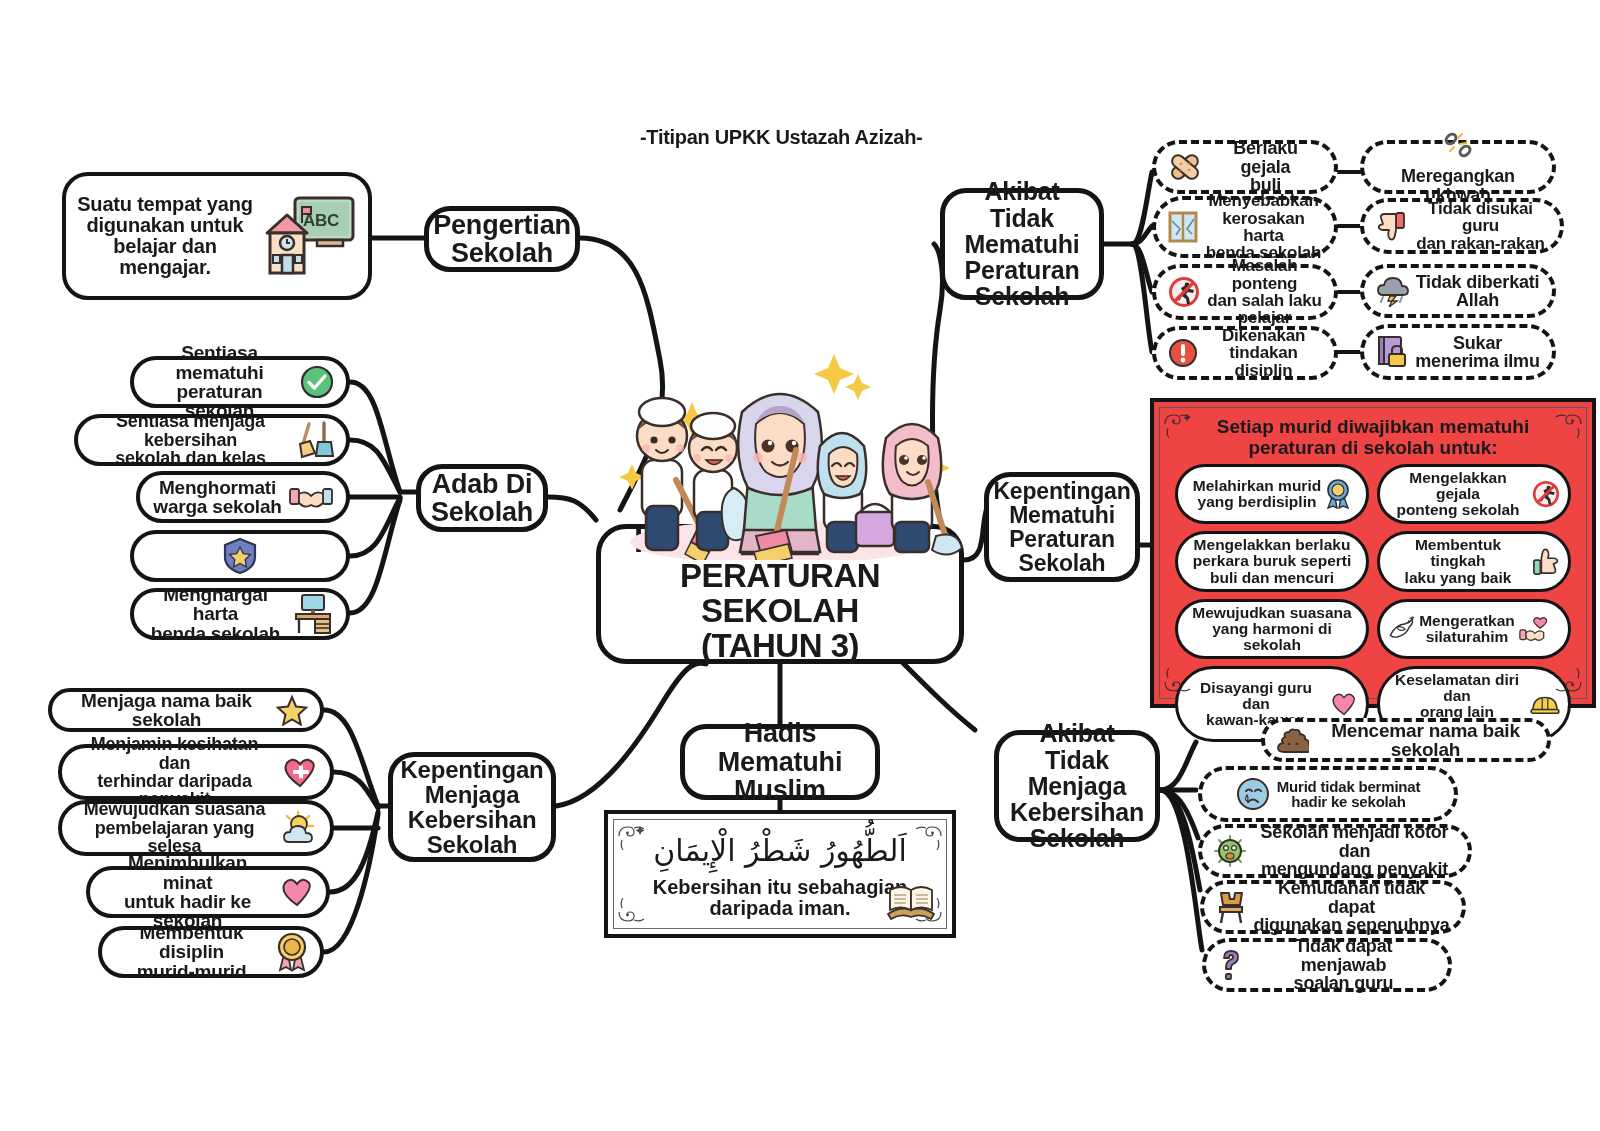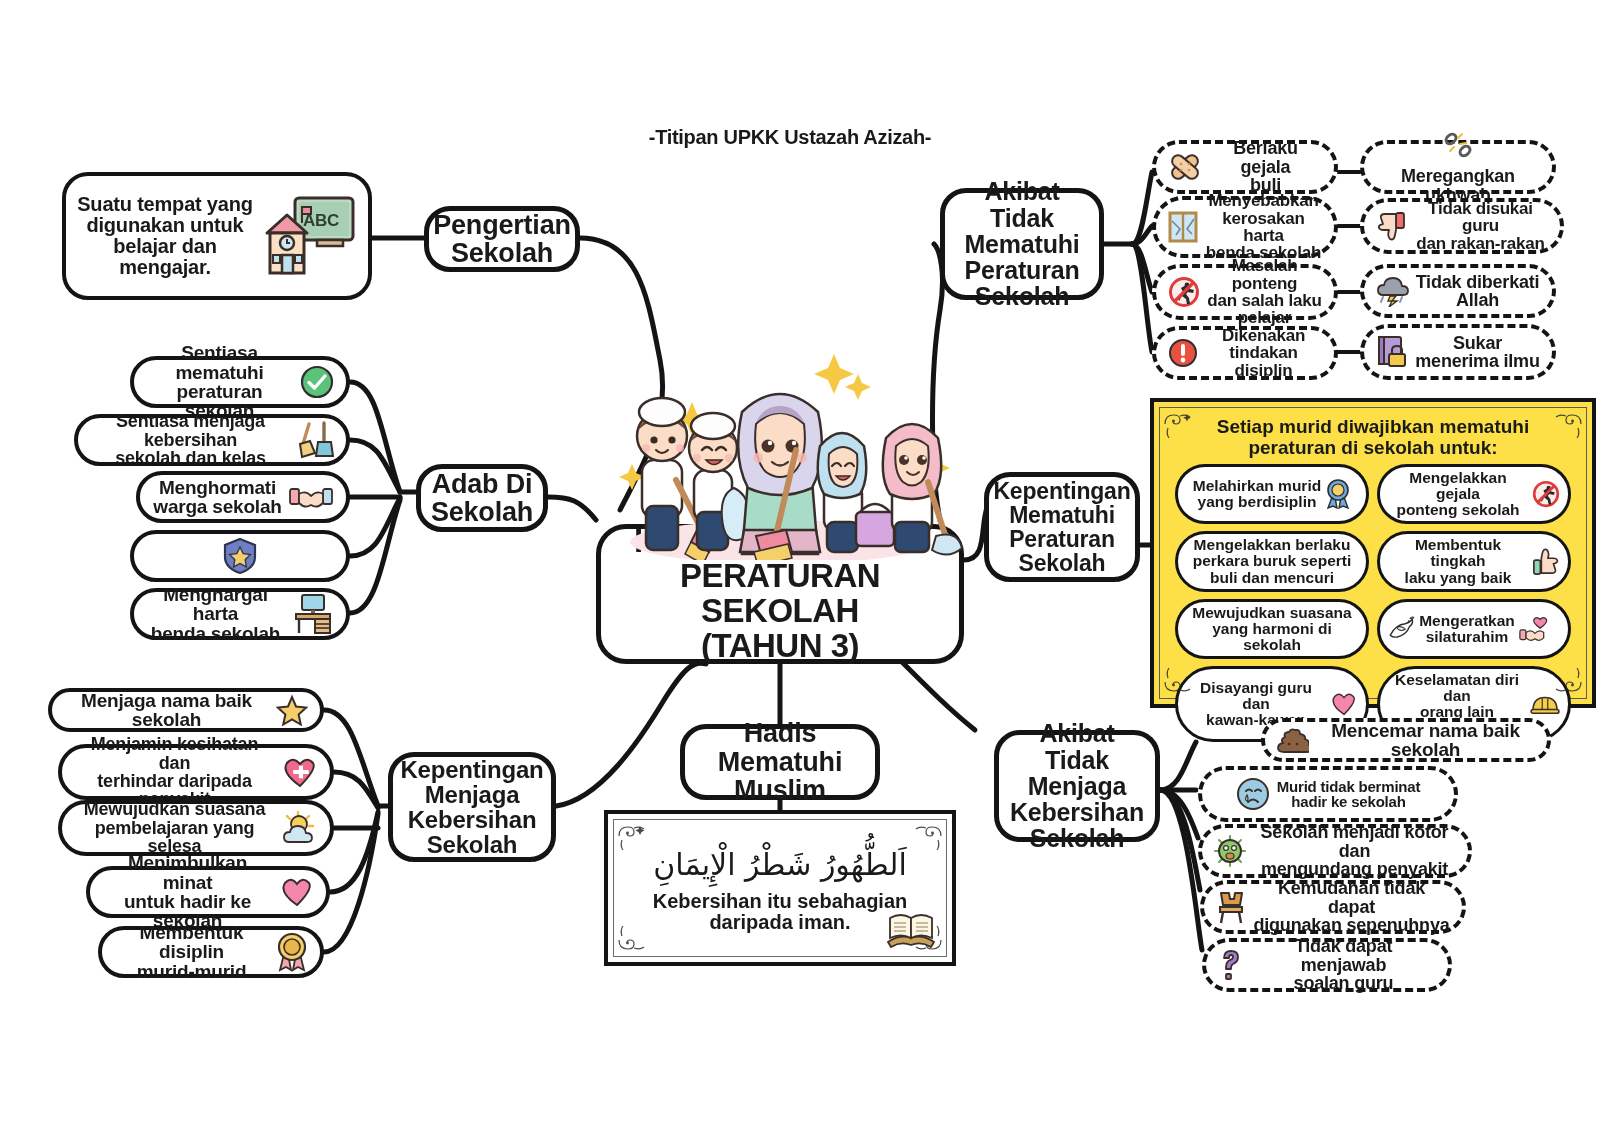--- a/index.html
+++ b/index.html
@@ -95,21 +95,21 @@
     width: 368px; height: 230px;
     z-index: 4;
     pointer-events: none;
   }
 
   
   #kepentingan-panel {
     position: absolute;
     left: 1150px; top: 398px;
     width: 446px; height: 310px;
-    background: #fde047;
+    background: #ef4444;
     border: 4px solid #141414;
     z-index: 3;
     padding: 5px;
   }
   #kepentingan-panel .inner {
     width: 100%; height: 100%;
     border: 1px solid #5a5a5a;
     position: relative;
     padding: 7px 9px 6px;
   }
@@ -134,21 +134,21 @@
     text-align: center;
     font-weight: bold; font-size: 15.5px; line-height: 1.04;
     padding: 3px 8px;
     gap: 4px;
   }
 
   
   #hadith {
     position: absolute;
     left: 604px; top: 810px;
-    width: 352px; height: 156px;
+    width: 352px; height: 128px;
     background: #fff;
     border: 4px solid #141414;
     z-index: 3;
     padding: 5px;
   }
   #hadith .inner {
     width:100%; height:100%;
     border: 1px solid #6a6a6a;
     position: relative;
     display:flex; flex-direction:column;
@@ -174,21 +174,21 @@
   }
   .c-tl { left: 2px; top: 2px; }
   .c-tr { right: 2px; top: 2px; transform: scaleX(-1); }
   .c-bl { left: 2px; bottom: 2px; transform: scaleY(-1); }
   .c-br { right: 2px; bottom: 2px; transform: scale(-1,-1); }
 
   #credit {
     position: absolute;
     left: 640px; top: 126px;
     width: 300px;
-    text-align: center;
+    text-align: left;
     font-size: 20px;
     font-weight: bold;
     z-index: 3;
     letter-spacing: -0.3px;
   }
   .quran-ic { position: absolute; right: 8px; bottom: 2px; }
 </style>
 </head>
 <body>
 

